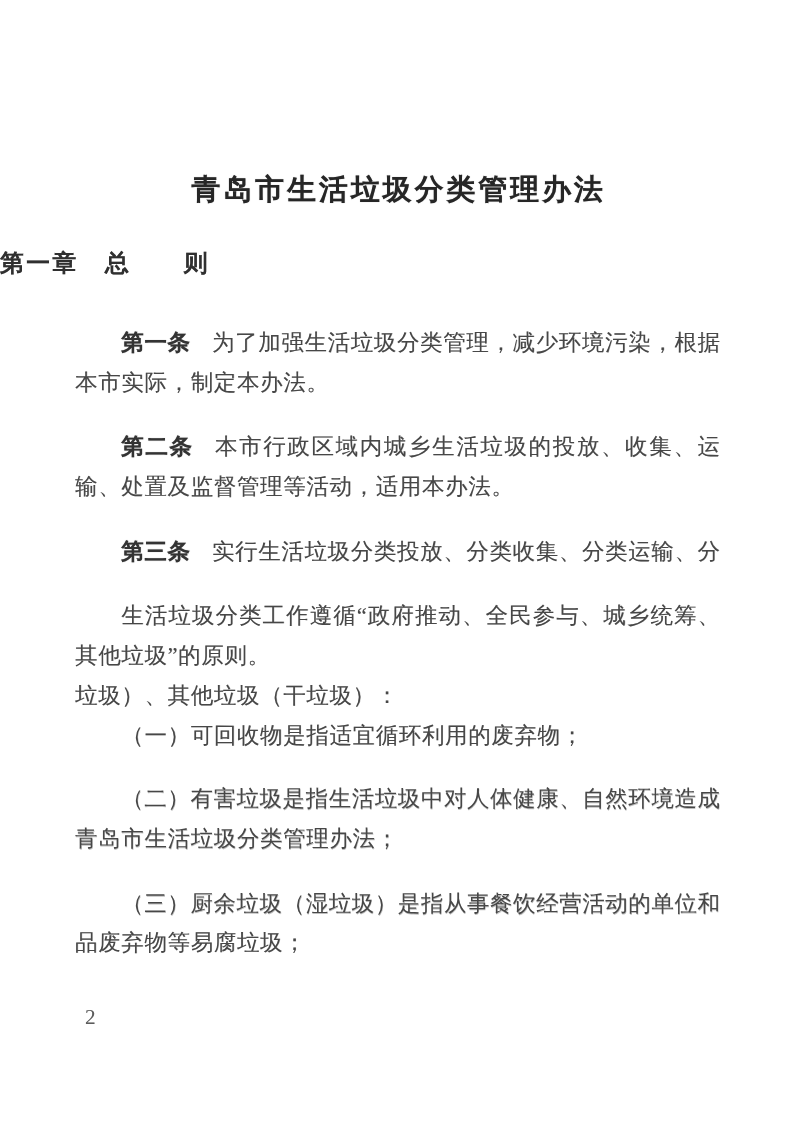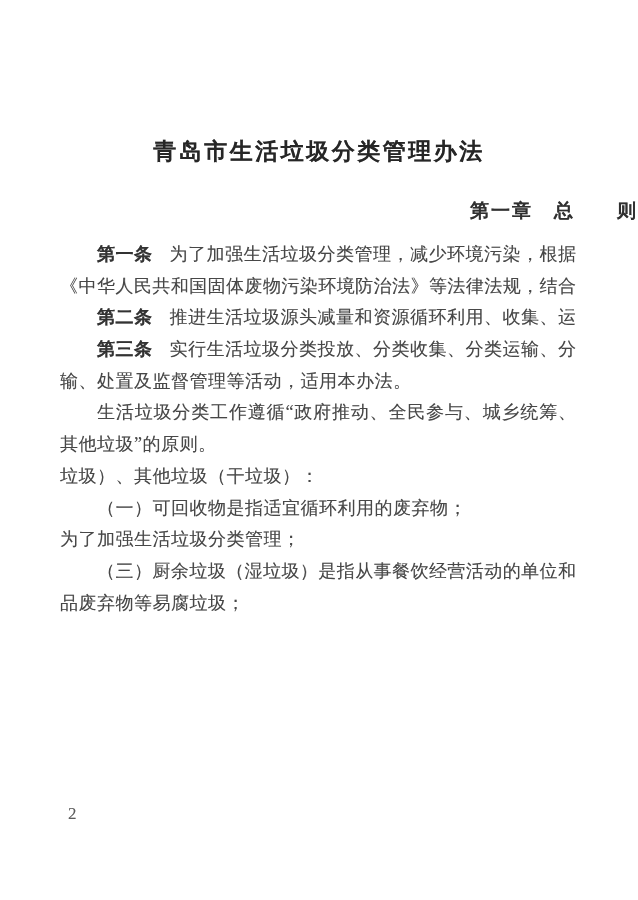--- a/index.html
+++ b/index.html
@@ -13,41 +13,42 @@
   .doc-title{
     position:absolute;top:136px;left:0;width:638px;
     text-align:center;
     font-size:23px;font-weight:700;
     letter-spacing:2.5px;
     color:#262626;
     text-shadow:0 0 .6px rgba(40,40,40,.55);
   }
   .chapter{
     position:absolute;top:198px;left:0;width:638px;
-    text-align:right;
+    text-align:left;
     font-size:19px;font-weight:700;
     letter-spacing:2px;
     color:#303030;
     text-shadow:0 0 .5px rgba(50,50,50,.5);
   }
   .body-block{
     position:absolute;top:239px;left:60px;width:516px;
   }
   .bodyline{
     height:31.7px;line-height:31.7px;
     font-size:18px;
     color:#474747;
     white-space:nowrap;
     text-shadow:.3px .3px .5px rgba(90,90,90,.4);
   }
   .bodyline.full{
     white-space:normal;
     text-align:justify;
     text-align-last:justify;
     text-justify:inter-character;
+    margin-top:20px;
   }
   .bodyline.end{letter-spacing:.5px;}
   .bodyline.indent{padding-left:37px;}
   .art{
     font-weight:700;color:#333333;
     margin-right:17px;
     text-shadow:0 0 .6px rgba(40,40,40,.6);
   }
   .pagenum{
     position:absolute;top:804px;left:68px;
@@ -64,35 +65,36 @@
 
 <div class="page">
 
   <div class="doc-title">青岛市生活垃圾分类管理办法</div>
 
   <div class="chapter">第一章　总　　则</div>
 
   <div class="body-block">
 
     <div class="bodyline full indent"><b class="art">第一条</b><span>为了加强生活垃圾分类管理，减少环境污染，根据</span></div>
-    <div class="bodyline full">《中华人民共和国固体废物污染环境防治法》等法律法规，结合</div>
+    <div class="bodyline end">本市实际，制定本办法。</div>
 
-    <div class="bodyline full indent"><b class="art">第二条</b><span>推进生活垃圾源头减量和资源循环利用、收集、运</span></div>
+    <div class="bodyline full indent"><b class="art">第二条</b><span>本市行政区域内城乡生活垃圾的投放、收集、运</span></div>
+    <div class="bodyline end">输、处置及监督管理等活动，适用本办法。</div>
+
     <div class="bodyline full indent"><b class="art">第三条</b><span>实行生活垃圾分类投放、分类收集、分类运输、分</span></div>
-
-    <div class="bodyline end">输、处置及监督管理等活动，适用本办法。</div>
 
     <div class="bodyline full indent">生活垃圾分类工作遵循“政府推动、全民参与、城乡统筹、</div>
     <div class="bodyline end">其他垃圾”的原则。</div>
 
     <div class="bodyline end">垃圾）、其他垃圾（干垃圾）：</div>
 
     <div class="bodyline end indent">（一）可回收物是指适宜循环利用的废弃物；</div>
 
-    <div class="bodyline end">为了加强生活垃圾分类管理；</div>
+    <div class="bodyline full indent">（二）有害垃圾是指生活垃圾中对人体健康、自然环境造成</div>
+    <div class="bodyline end">青岛市生活垃圾分类管理办法；</div>
 
     <div class="bodyline full indent">（三）厨余垃圾（湿垃圾）是指从事餐饮经营活动的单位和</div>
     <div class="bodyline end">品废弃物等易腐垃圾；</div>
   </div>
 
   <div class="pagenum">2</div>
 
   <div class="footer">
     
     

